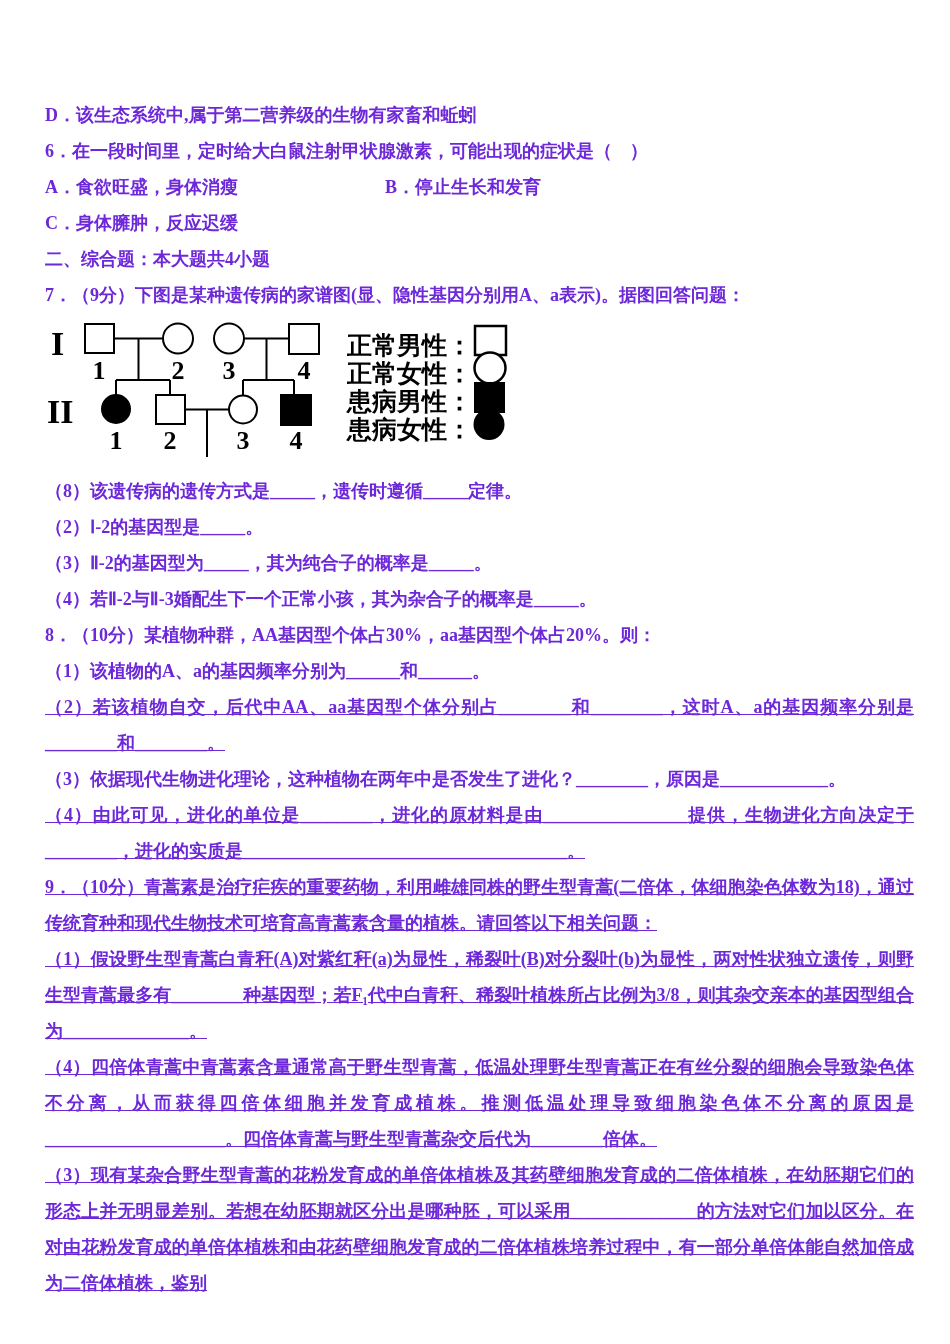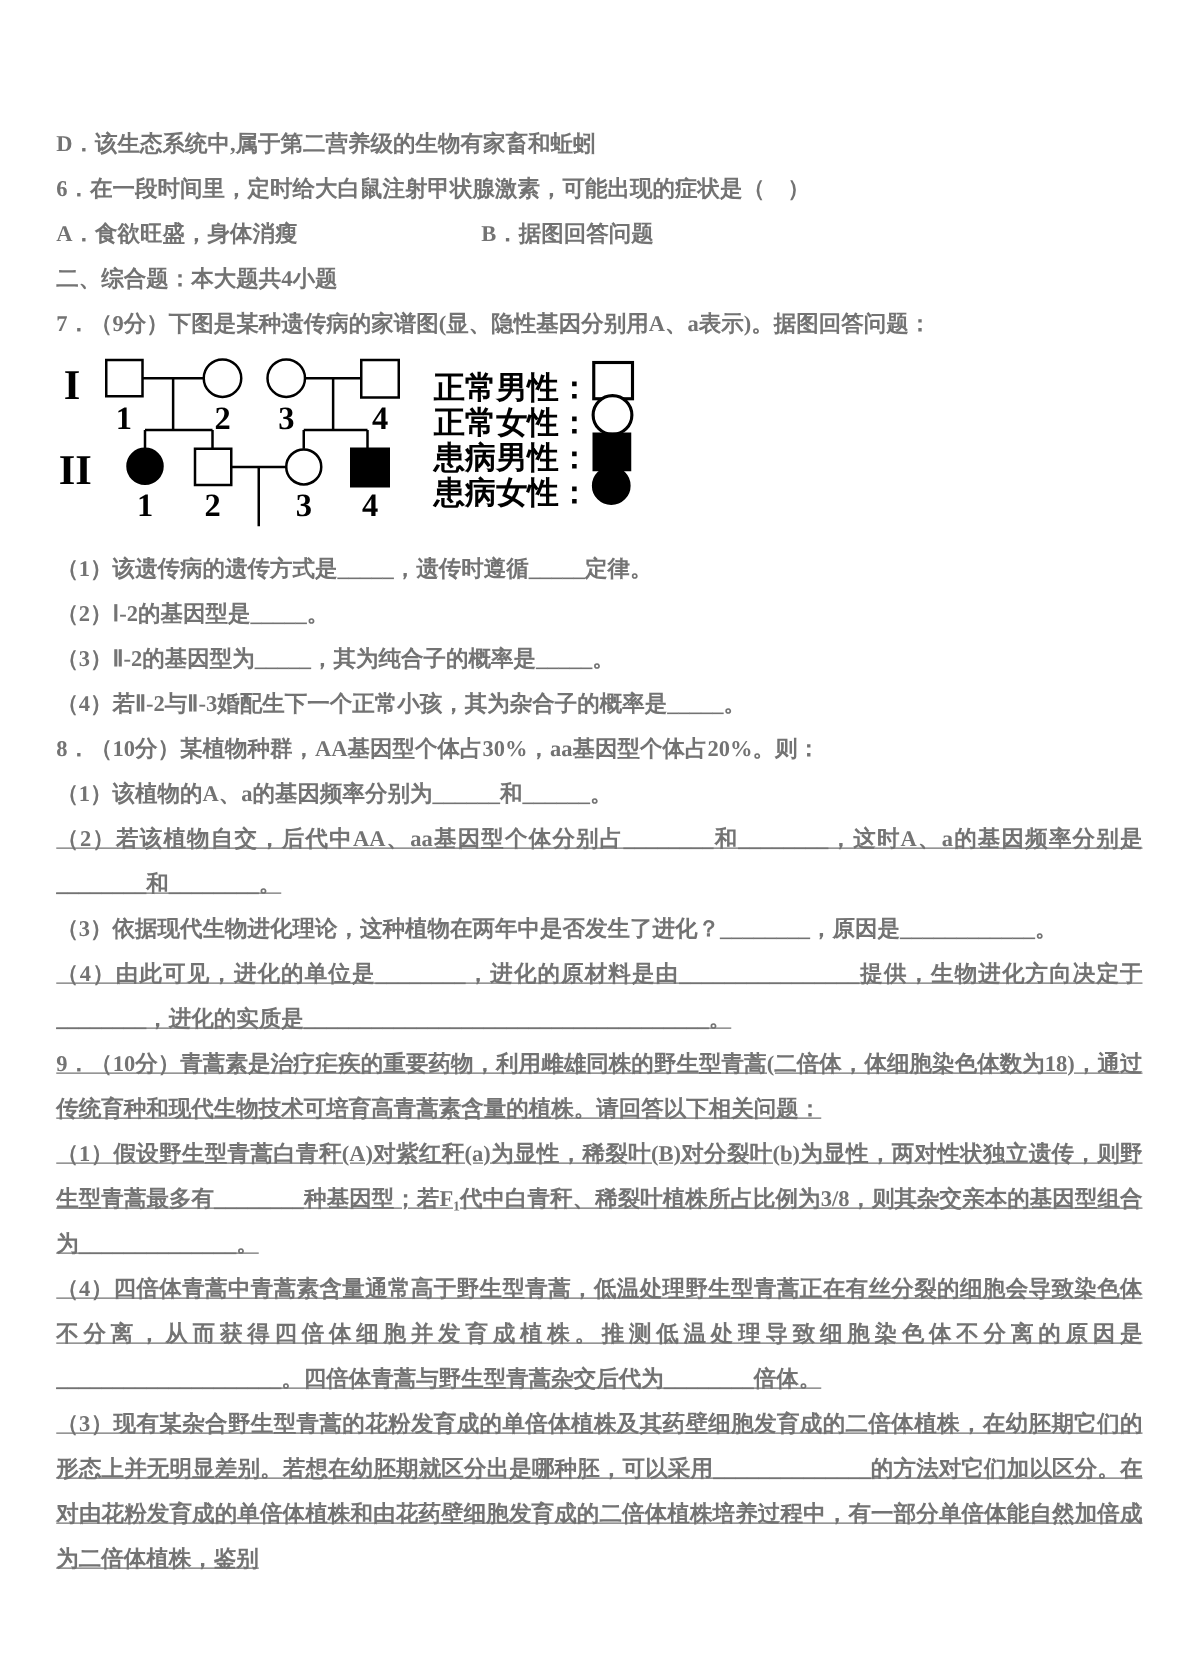--- a/index.html
+++ b/index.html
@@ -3,21 +3,21 @@
 <meta charset="utf-8">
 <style>
   html,body{margin:0;padding:0;background:#ffffff;}
   body{width:950px;height:1344px;position:relative;}
   .page{
     box-sizing:border-box;
     width:950px;height:1344px;
     padding:97px 36px 0 45px;
     font-family:"Liberation Serif",serif;
     font-weight:700;
-    color:#737373;
+    color:#6d28d9;
     font-size:18px;
   }
   .page p{margin:0;line-height:36px;}
   .wrap{text-align:justify;text-decoration:underline;}
   .optrow{display:flex;line-height:36px;}
   .opt-left{width:340px;flex:0 0 340px;}
   .pedigree{margin:4px 0 6px 0;height:150px;}
   .pedigree svg{display:block;}
   .pedigree text{font-family:"Liberation Serif",serif;font-weight:700;fill:#000;}
 </style>
@@ -25,23 +25,24 @@
 <body>
 
 <div class="page">
 
   <p>D．该生态系统中,属于第二营养级的生物有家畜和蚯蚓</p>
 
   <p>6．在一段时间里，定时给大白鼠注射甲状腺激素，可能出现的症状是（　）</p>
 
   <div class="optrow">
     <span class="opt-left">A．食欲旺盛，身体消瘦</span>
-    <span>B．据图回答问题</span>
+    <span>B．停止生长和发育</span>
   </div>
   <div class="optrow">
+    <span class="opt-left">C．身体臃肿，反应迟缓</span>
   </div>
 
   <p>二、综合题：本大题共4小题</p>
 
   <p>7．（9分）下图是某种遗传病的家谱图(显、隐性基因分别用A、a表示)。据图回答问题：</p>
 
   <div class="pedigree">
     <svg width="470" height="150" viewBox="0 0 470 150">
 
       <text x="6" y="38" font-size="34">I</text>
@@ -88,21 +89,21 @@
       <circle cx="445" cy="51" r="15.5" fill="#fff" stroke="#000" stroke-width="2.5"></circle>
 
       <text x="302" y="93" font-size="25">患病男性：</text>
       <rect x="430" y="66" width="29" height="29" fill="#000" stroke="#000" stroke-width="2"></rect>
 
       <text x="302" y="121" font-size="25">患病女性：</text>
       <circle cx="444" cy="107.5" r="14.5" fill="#000" stroke="#000" stroke-width="2"></circle>
     </svg>
   </div>
 
-  <p>（1）该遗传病的遗传方式是_____，遗传时遵循_____定律。</p>
+  <p>（8）该遗传病的遗传方式是_____，遗传时遵循_____定律。</p>
   <p>（2）Ⅰ-2的基因型是_____。</p>
   <p>（3）Ⅱ-2的基因型为_____，其为纯合子的概率是_____。</p>
   <p>（4）若Ⅱ-2与Ⅱ-3婚配生下一个正常小孩，其为杂合子的概率是_____。</p>
 
   <p>8．（10分）某植物种群，AA基因型个体占30%，aa基因型个体占20%。则：</p>
   <p>（1）该植物的A、a的基因频率分别为______和______。</p>
   <p class="wrap">（2）若该植物自交，后代中AA、aa基因型个体分别占________和________，这时A、a的基因频率分别是________和________。</p>
   <p>（3）依据现代生物进化理论，这种植物在两年中是否发生了进化？________，原因是____________。</p>
   <p class="wrap">（4）由此可见，进化的单位是________，进化的原材料是由________________提供，生物进化方向决定于________，进化的实质是____________________________________。</p>
 

